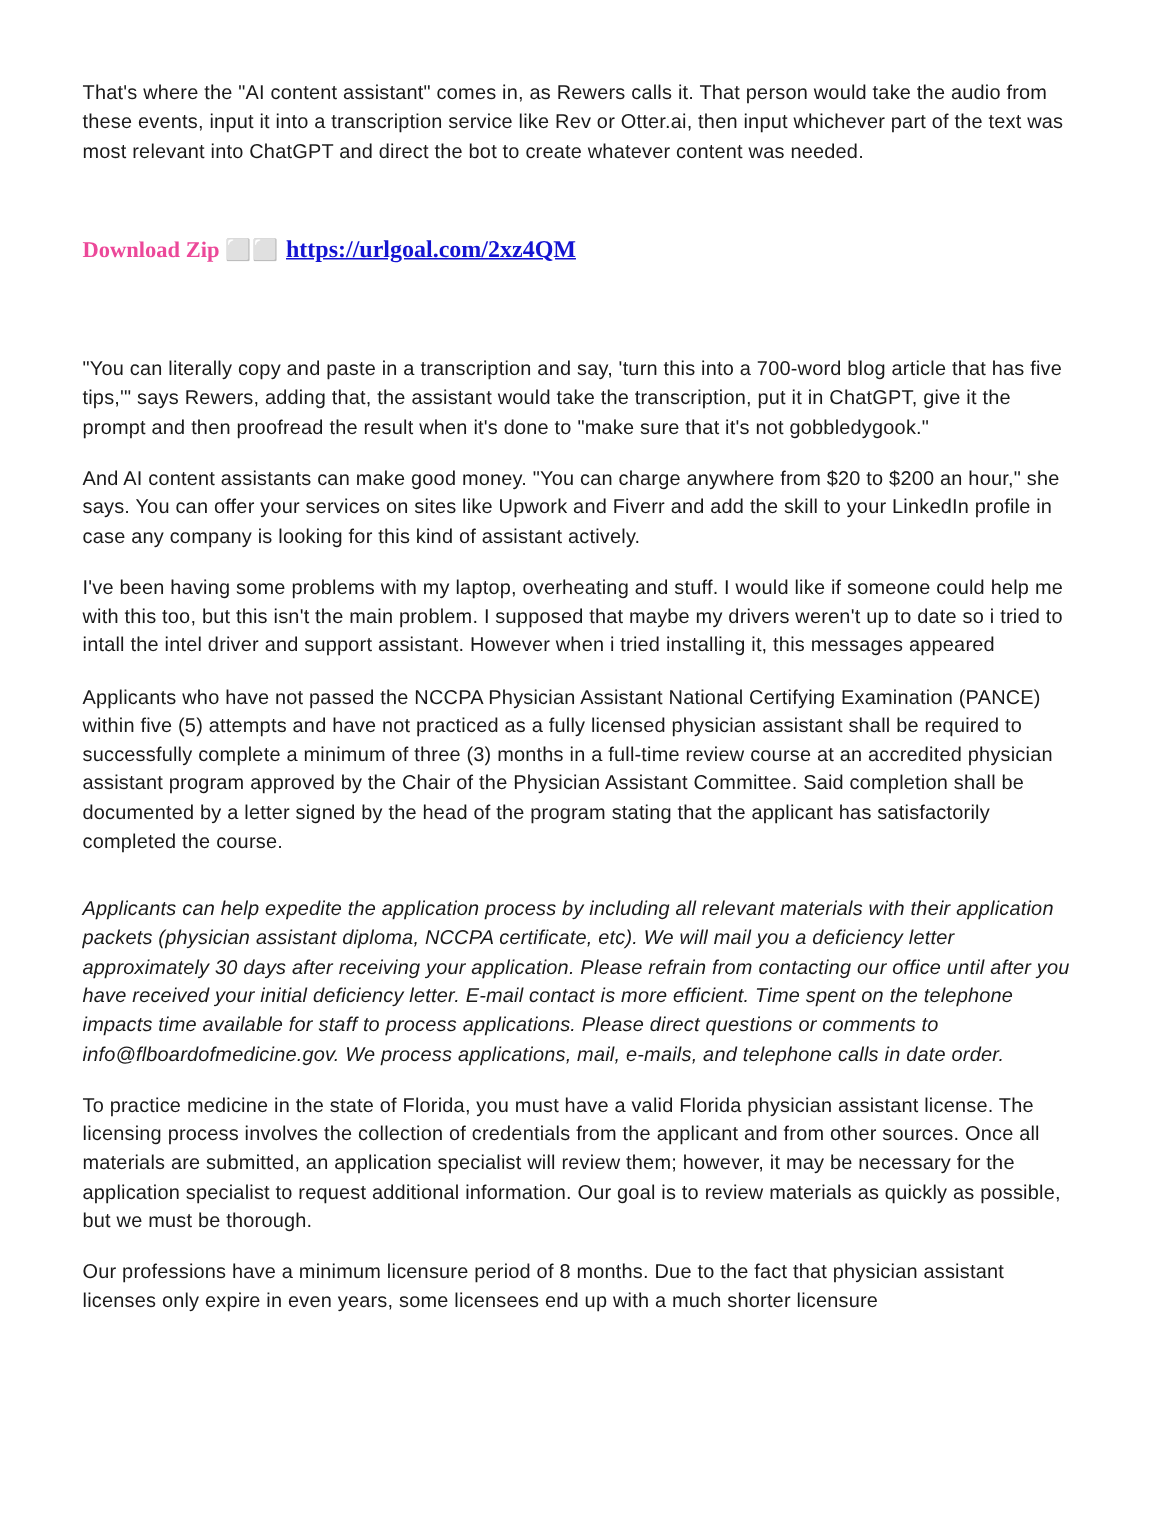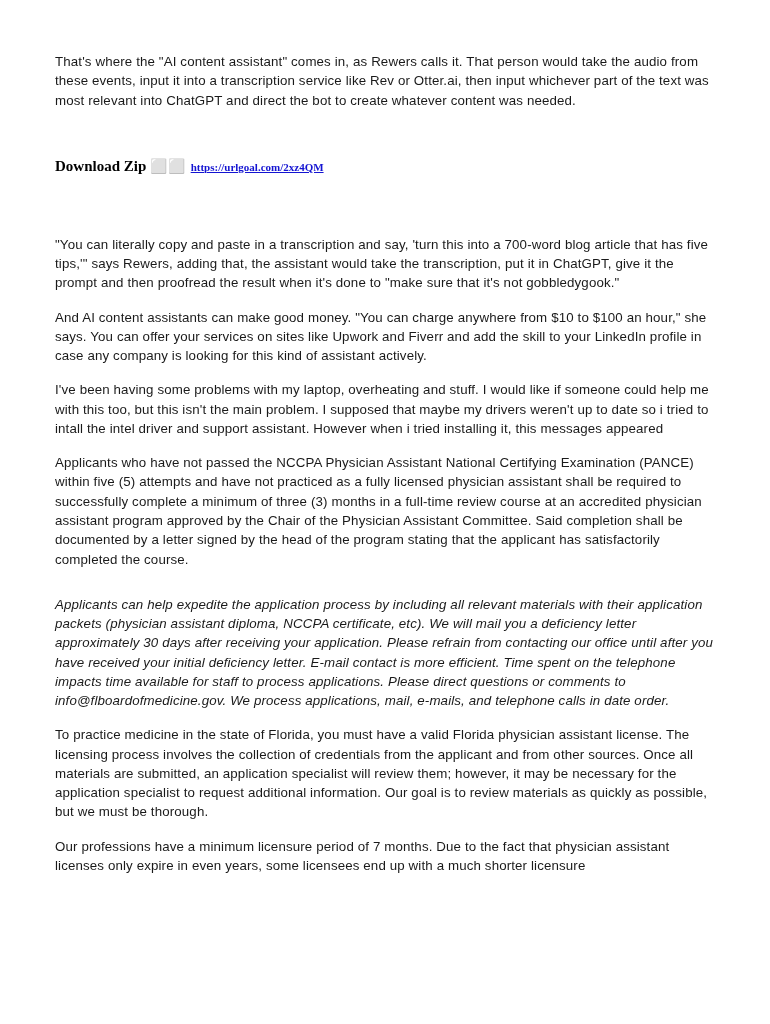--- a/index.html
+++ b/index.html
@@ -43,35 +43,35 @@
     margin: 46px 0 58px 0;
     font-family: "Liberation Serif", serif;
     font-size: 15px;
     font-weight: bold;
     color: #000000;
     line-height: 1.4;
   }
   .download-label {
     font-family: "Liberation Serif", serif;
     font-weight: bold;
-    color: #000000;
+    color: #ec4899;
   }
   .box-glyphs {
     font-family: "DejaVu Sans", sans-serif;
     font-weight: normal;
     letter-spacing: 1px;
     color: #222222;
     font-size: 14px;
   }
   .download-link {
     color: #1414d2;
     text-decoration: underline;
     font-family: "Liberation Serif", serif;
     font-weight: bold;
-    font-size: 11px;
+    font-size: 16px;
   }
   .gap-before {
     margin-top: 26px;
     font-style: italic;
   }
 </style>
 </head>
 <body>
 
 <div class="page">
@@ -80,25 +80,25 @@
 
 
   <div class="download-block">
     <span class="download-label">Download Zip</span>
     <span class="box-glyphs">⬜⬜</span>
     <a class="download-link" href="#">https://urlgoal.com/2xz4QM</a>
   </div>
 
   <p class="para">"You can literally copy and paste in a transcription and say, 'turn this into a 700-word blog article that has five tips,'" says Rewers, adding that, the assistant would take the transcription, put it in ChatGPT, give it the prompt and then proofread the result when it's done to "make sure that it's not gobbledygook."</p>
 
-  <p class="para">And AI content assistants can make good money. "You can charge anywhere from $10 to $100 an hour," she says. You can offer your services on sites like Upwork and Fiverr and add the skill to your LinkedIn profile in case any company is looking for this kind of assistant actively.</p>
+  <p class="para">And AI content assistants can make good money. "You can charge anywhere from $20 to $200 an hour," she says. You can offer your services on sites like Upwork and Fiverr and add the skill to your LinkedIn profile in case any company is looking for this kind of assistant actively.</p>
 
   <p class="para">I've been having some problems with my laptop, overheating and stuff. I would like if someone could help me with this too, but this isn't the main problem. I supposed that maybe my drivers weren't up to date so i tried to intall the intel driver and support assistant. However when i tried installing it, this messages appeared</p>
 
   <p class="para">Applicants who have not passed the NCCPA Physician Assistant National Certifying Examination (PANCE) within five (5) attempts and have not practiced as a fully licensed physician assistant shall be required to successfully complete a minimum of three (3) months in a full-time review course at an accredited physician assistant program approved by the Chair of the Physician Assistant Committee. Said completion shall be documented by a letter signed by the head of the program stating that the applicant has satisfactorily completed the course.</p>
 
   <p class="para gap-before">Applicants can help expedite the application process by including all relevant materials with their application packets (physician assistant diploma, NCCPA certificate, etc). We will mail you a deficiency letter approximately 30 days after receiving your application. Please refrain from contacting our office until after you have received your initial deficiency letter. E-mail contact is more efficient. Time spent on the telephone impacts time available for staff to process applications. Please direct questions or comments to info@flboardofmedicine.gov. We process applications, mail, e-mails, and telephone calls in date order.</p>
 
   <p class="para">To practice medicine in the state of Florida, you must have a valid Florida physician assistant license. The licensing process involves the collection of credentials from the applicant and from other sources. Once all materials are submitted, an application specialist will review them; however, it may be necessary for the application specialist to request additional information. Our goal is to review materials as quickly as possible, but we must be thorough.</p>
 
-  <p class="para">Our professions have a minimum licensure period of 7 months. Due to the fact that physician assistant licenses only expire in even years, some licensees end up with a much shorter licensure</p>
+  <p class="para">Our professions have a minimum licensure period of 8 months. Due to the fact that physician assistant licenses only expire in even years, some licensees end up with a much shorter licensure</p>
 
 </div>
 
 </body></html>

